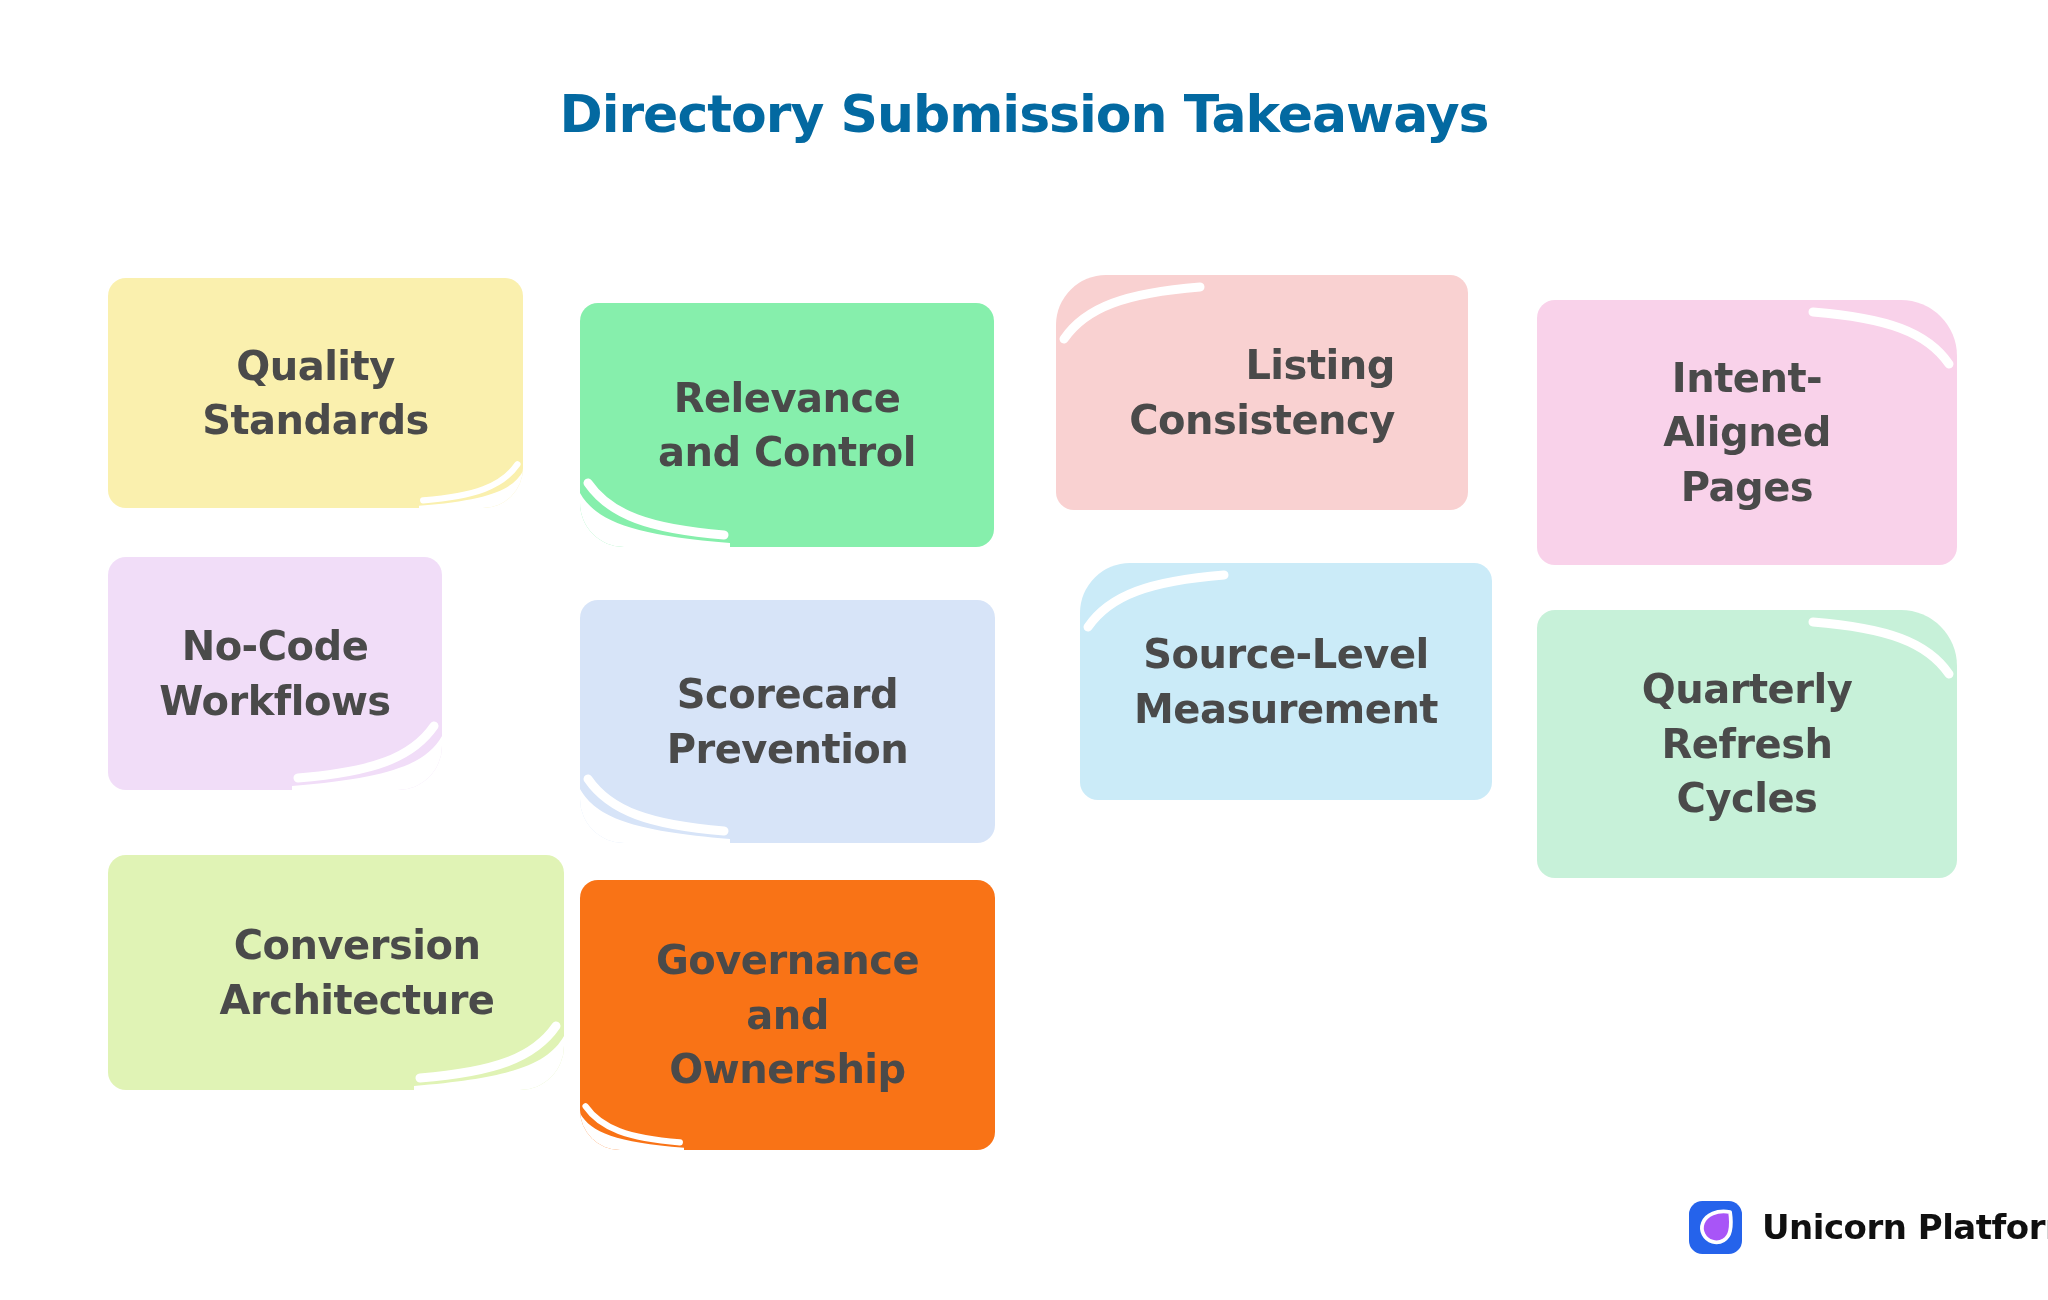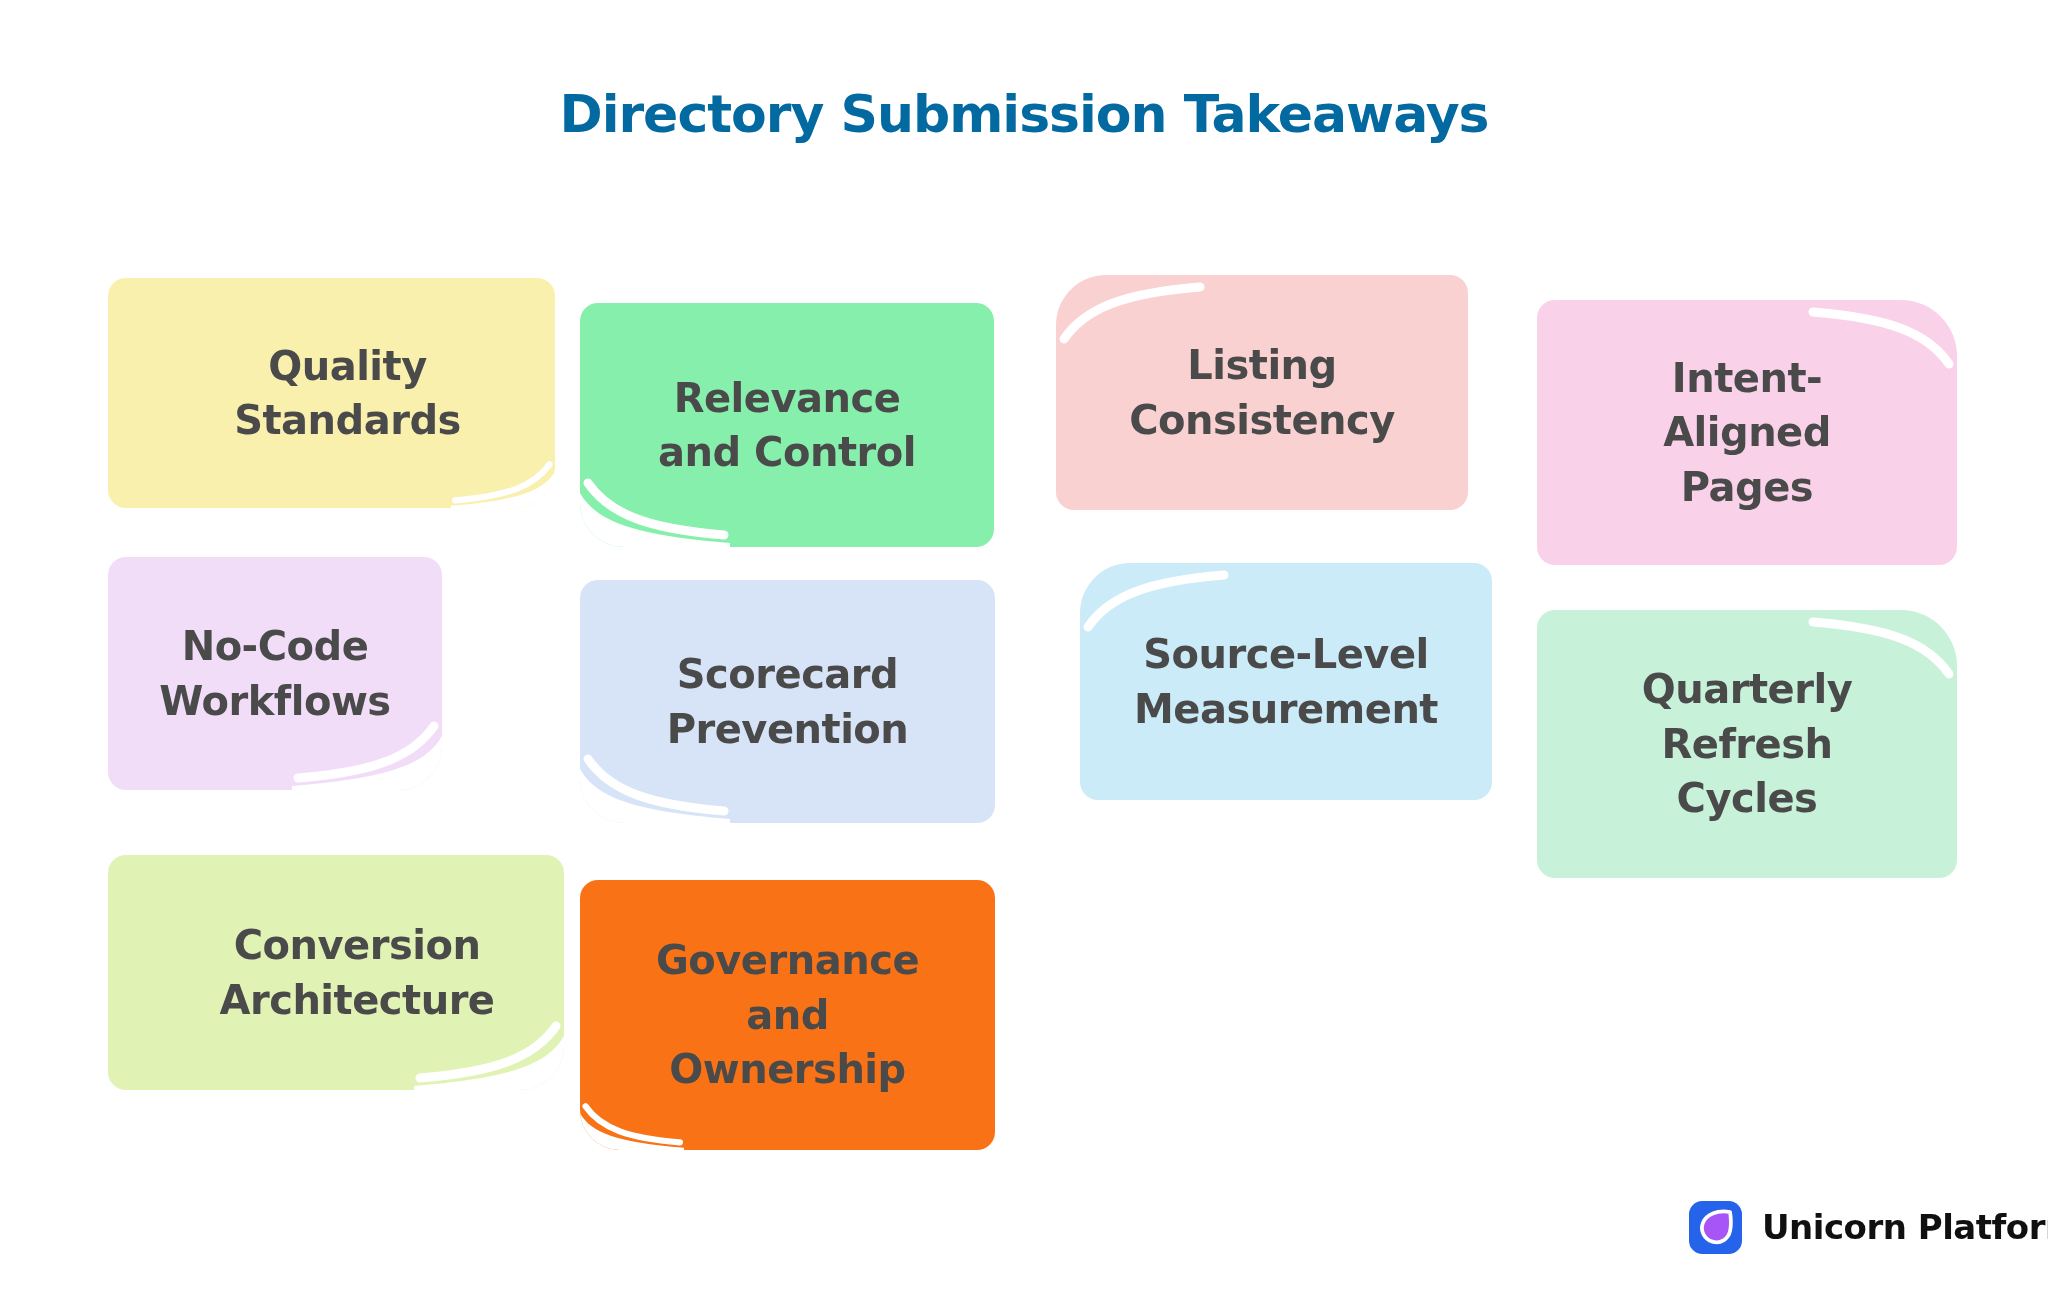--- a/index.html
+++ b/index.html
@@ -44,24 +44,24 @@
   .curl svg{display:block;width:100%;height:100%;}
   .curl-small{width:104px;height:54px;}
   
   .pos-bl{left:0;bottom:-2px;}
   .pos-br{right:0;bottom:-2px;transform:scaleX(-1);}
   .pos-tl{left:0;top:-2px;}
   .pos-tr{right:0;top:-2px;transform:scaleX(-1);}
   
   .n1{left:108px;top:278px;width:415px;height:230px;border-radius:18px 18px 40px 18px;}
   .n2{left:580px;top:303px;width:414px;height:244px;border-radius:18px 18px 18px 44px;}
-  .n3{left:1056px;top:275px;width:412px;height:235px;border-radius:50px 18px 18px 18px;}
+  .n3{left:1056px;top:275px;width:412px;height:235px;border-radius:50px 18px 18px 18px;text-align:right;}
   .n4{left:1537px;top:300px;width:420px;height:265px;border-radius:18px 56px 18px 18px;}
   .n5{left:108px;top:557px;width:334px;height:233px;border-radius:18px 18px 44px 18px;}
-  .n6{left:580px;top:580px;width:415px;height:243px;border-radius:18px 18px 18px 44px;align-items:center;}
+  .n6{left:580px;top:600px;width:415px;height:243px;border-radius:18px 18px 18px 44px;align-items:center;}
   .n7{left:1056px;top:563px;width:412px;height:237px;border-radius:50px 18px 18px 18px;margin-left:24px;}
   .n8{left:1537px;top:610px;width:420px;height:268px;border-radius:18px 56px 18px 18px;}
   .n9{left:108px;top:855px;width:414px;height:235px;border-radius:18px 18px 44px 18px;}
   .n10{left:580px;top:880px;width:415px;height:270px;border-radius:18px 18px 18px 40px;}
   
   .brand{
     position:absolute;
     left:1689px;top:1201px;
     display:flex;align-items:center;
     cursor:pointer;
@@ -75,21 +75,21 @@
     color:#101010;
     line-height:53px;
     white-space:nowrap;
   }
 </style>
 </head>
 <body>
 
 <div class="title" style="color: #0369a1;">Directory Submission Takeaways</div>
 
-<div class="note n1" style="background-color: rgb(250, 240, 174); padding-left: 32px;">
+<div class="note n1" style="background-color: rgb(250, 240, 174);">
   <span class="note-text">Quality
 Standards</span>
   <span class="curl curl-small pos-br">
     <svg viewBox="0 0 150 78" preserveAspectRatio="none">
       <path d="M0,78 L0,22 C16,50 52,64 150,72 L150,78 Z" fill="#ffffff"></path>
       <path d="M8,12 C30,44 70,58 144,64" stroke="#ffffff" stroke-width="9" fill="none" stroke-linecap="round"></path>
     </svg>
   </span>
 </div>
 

